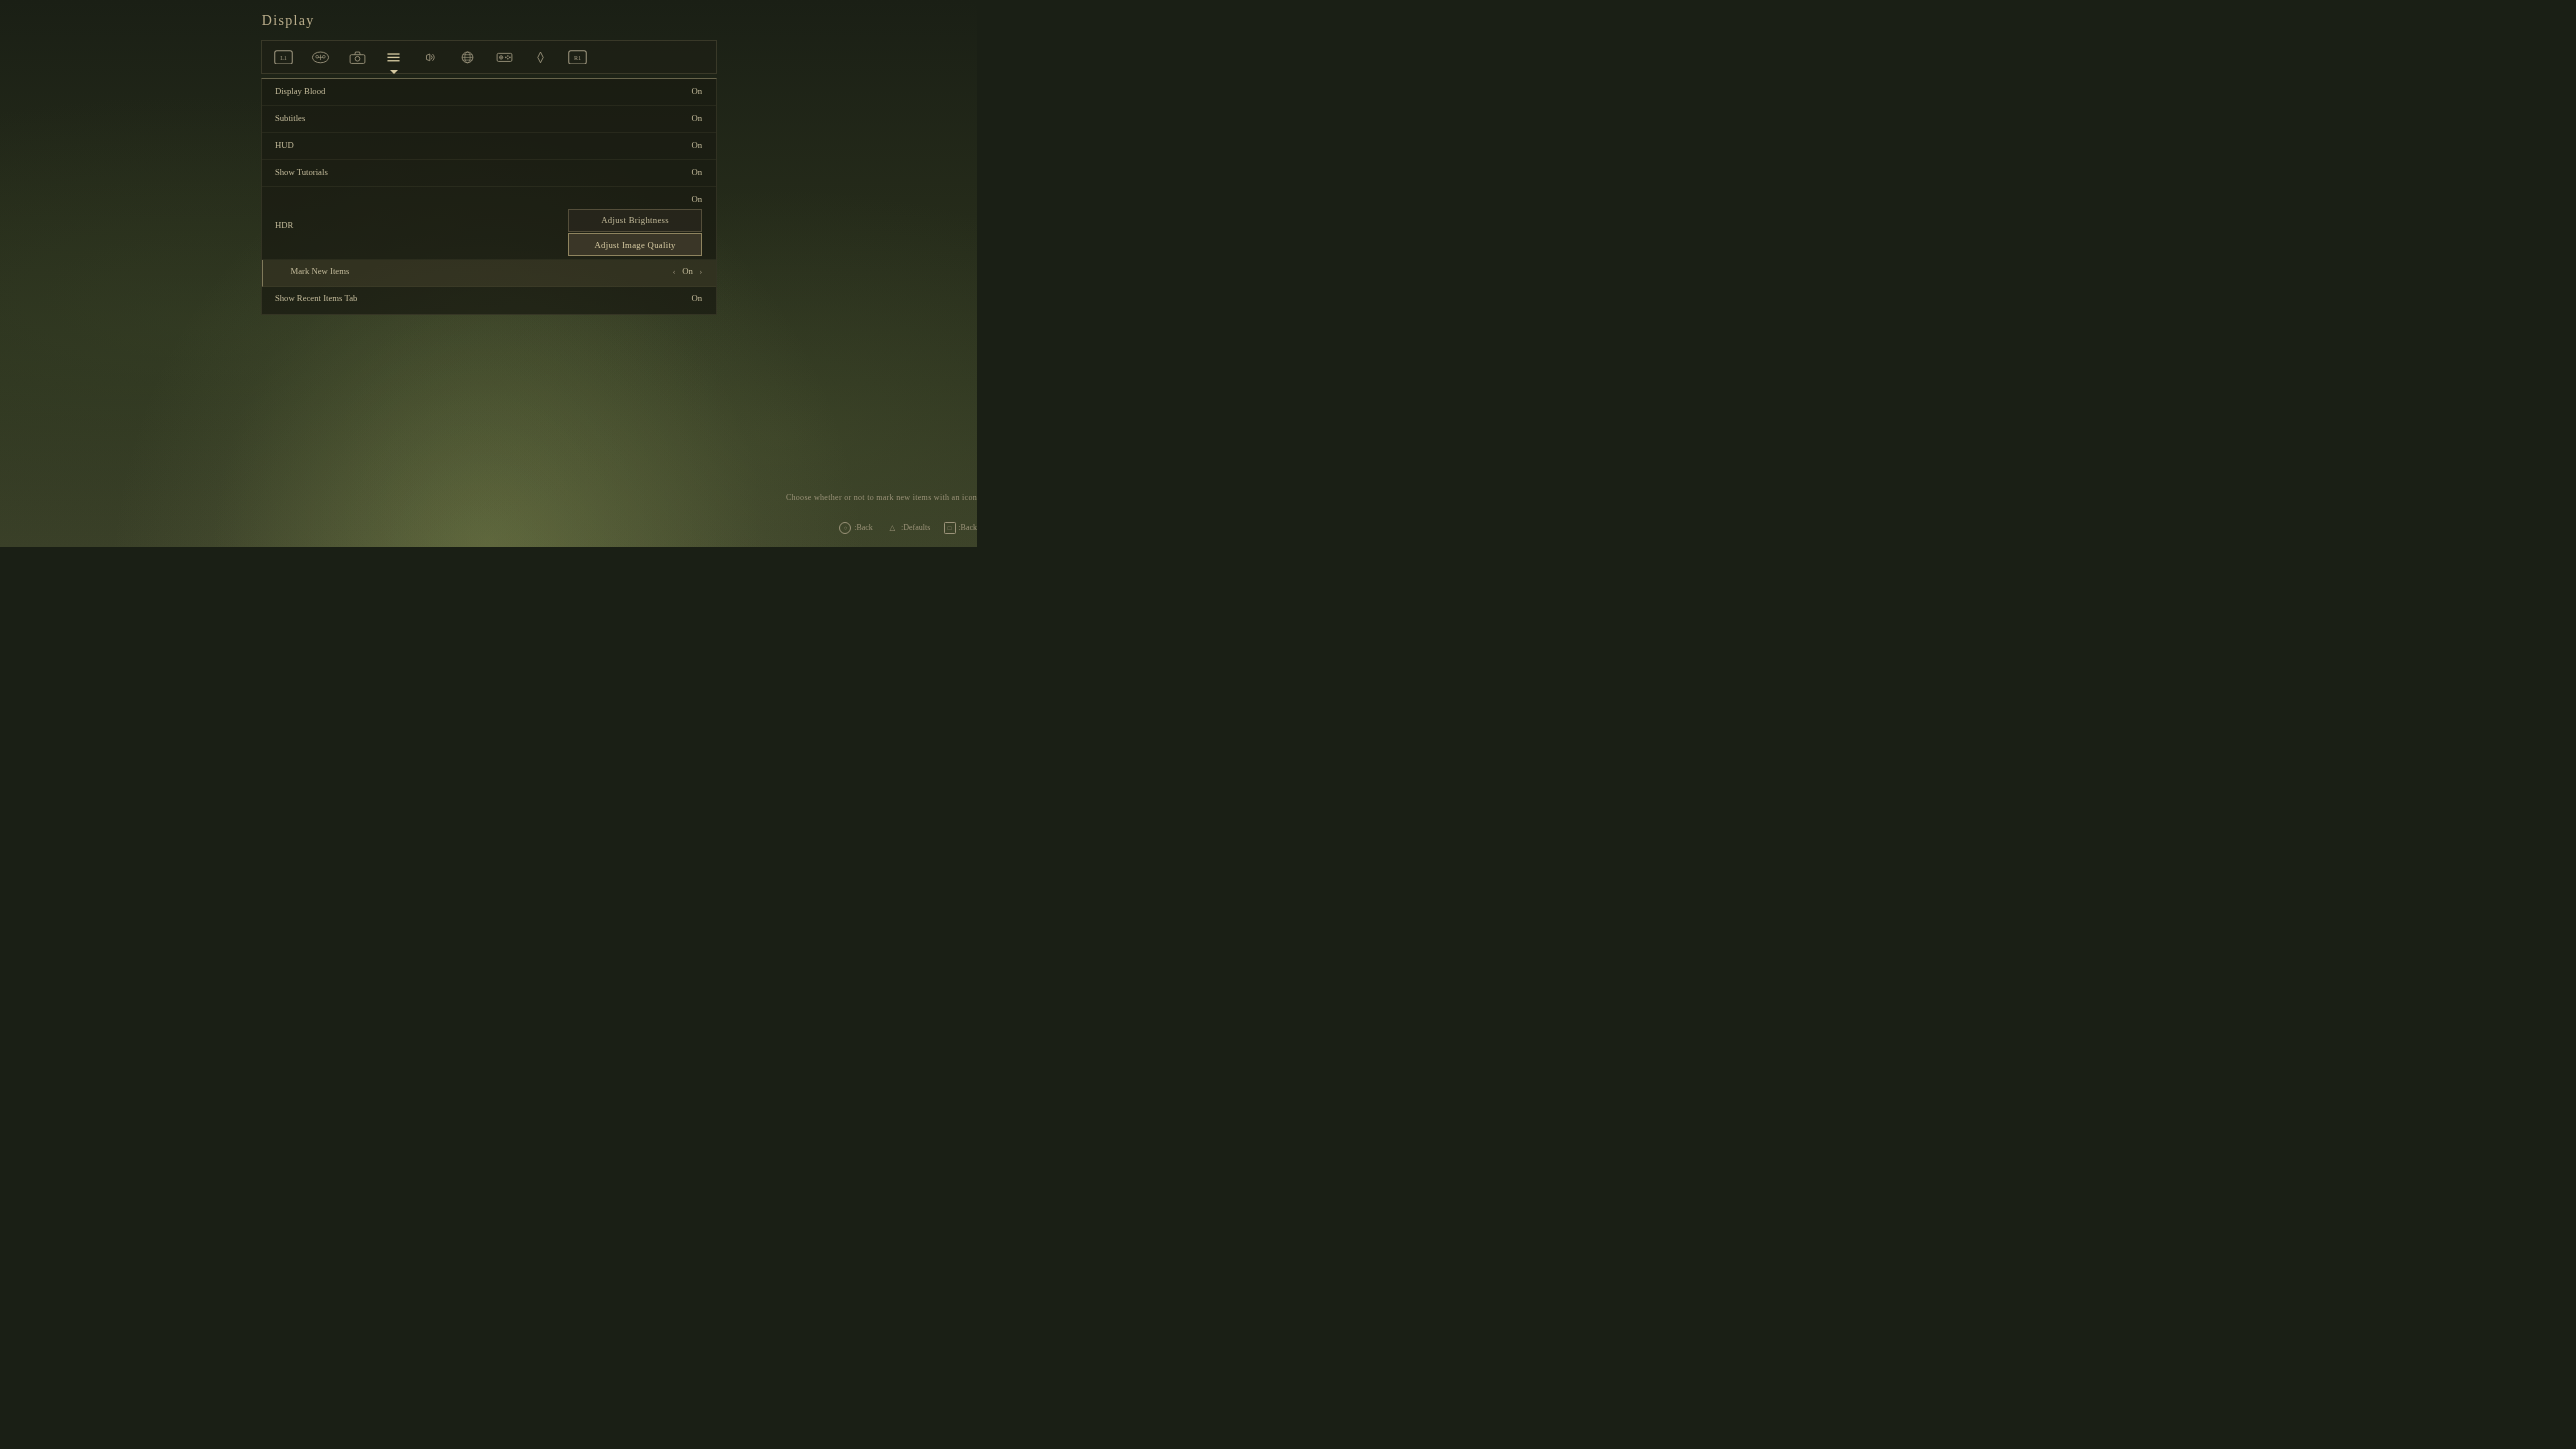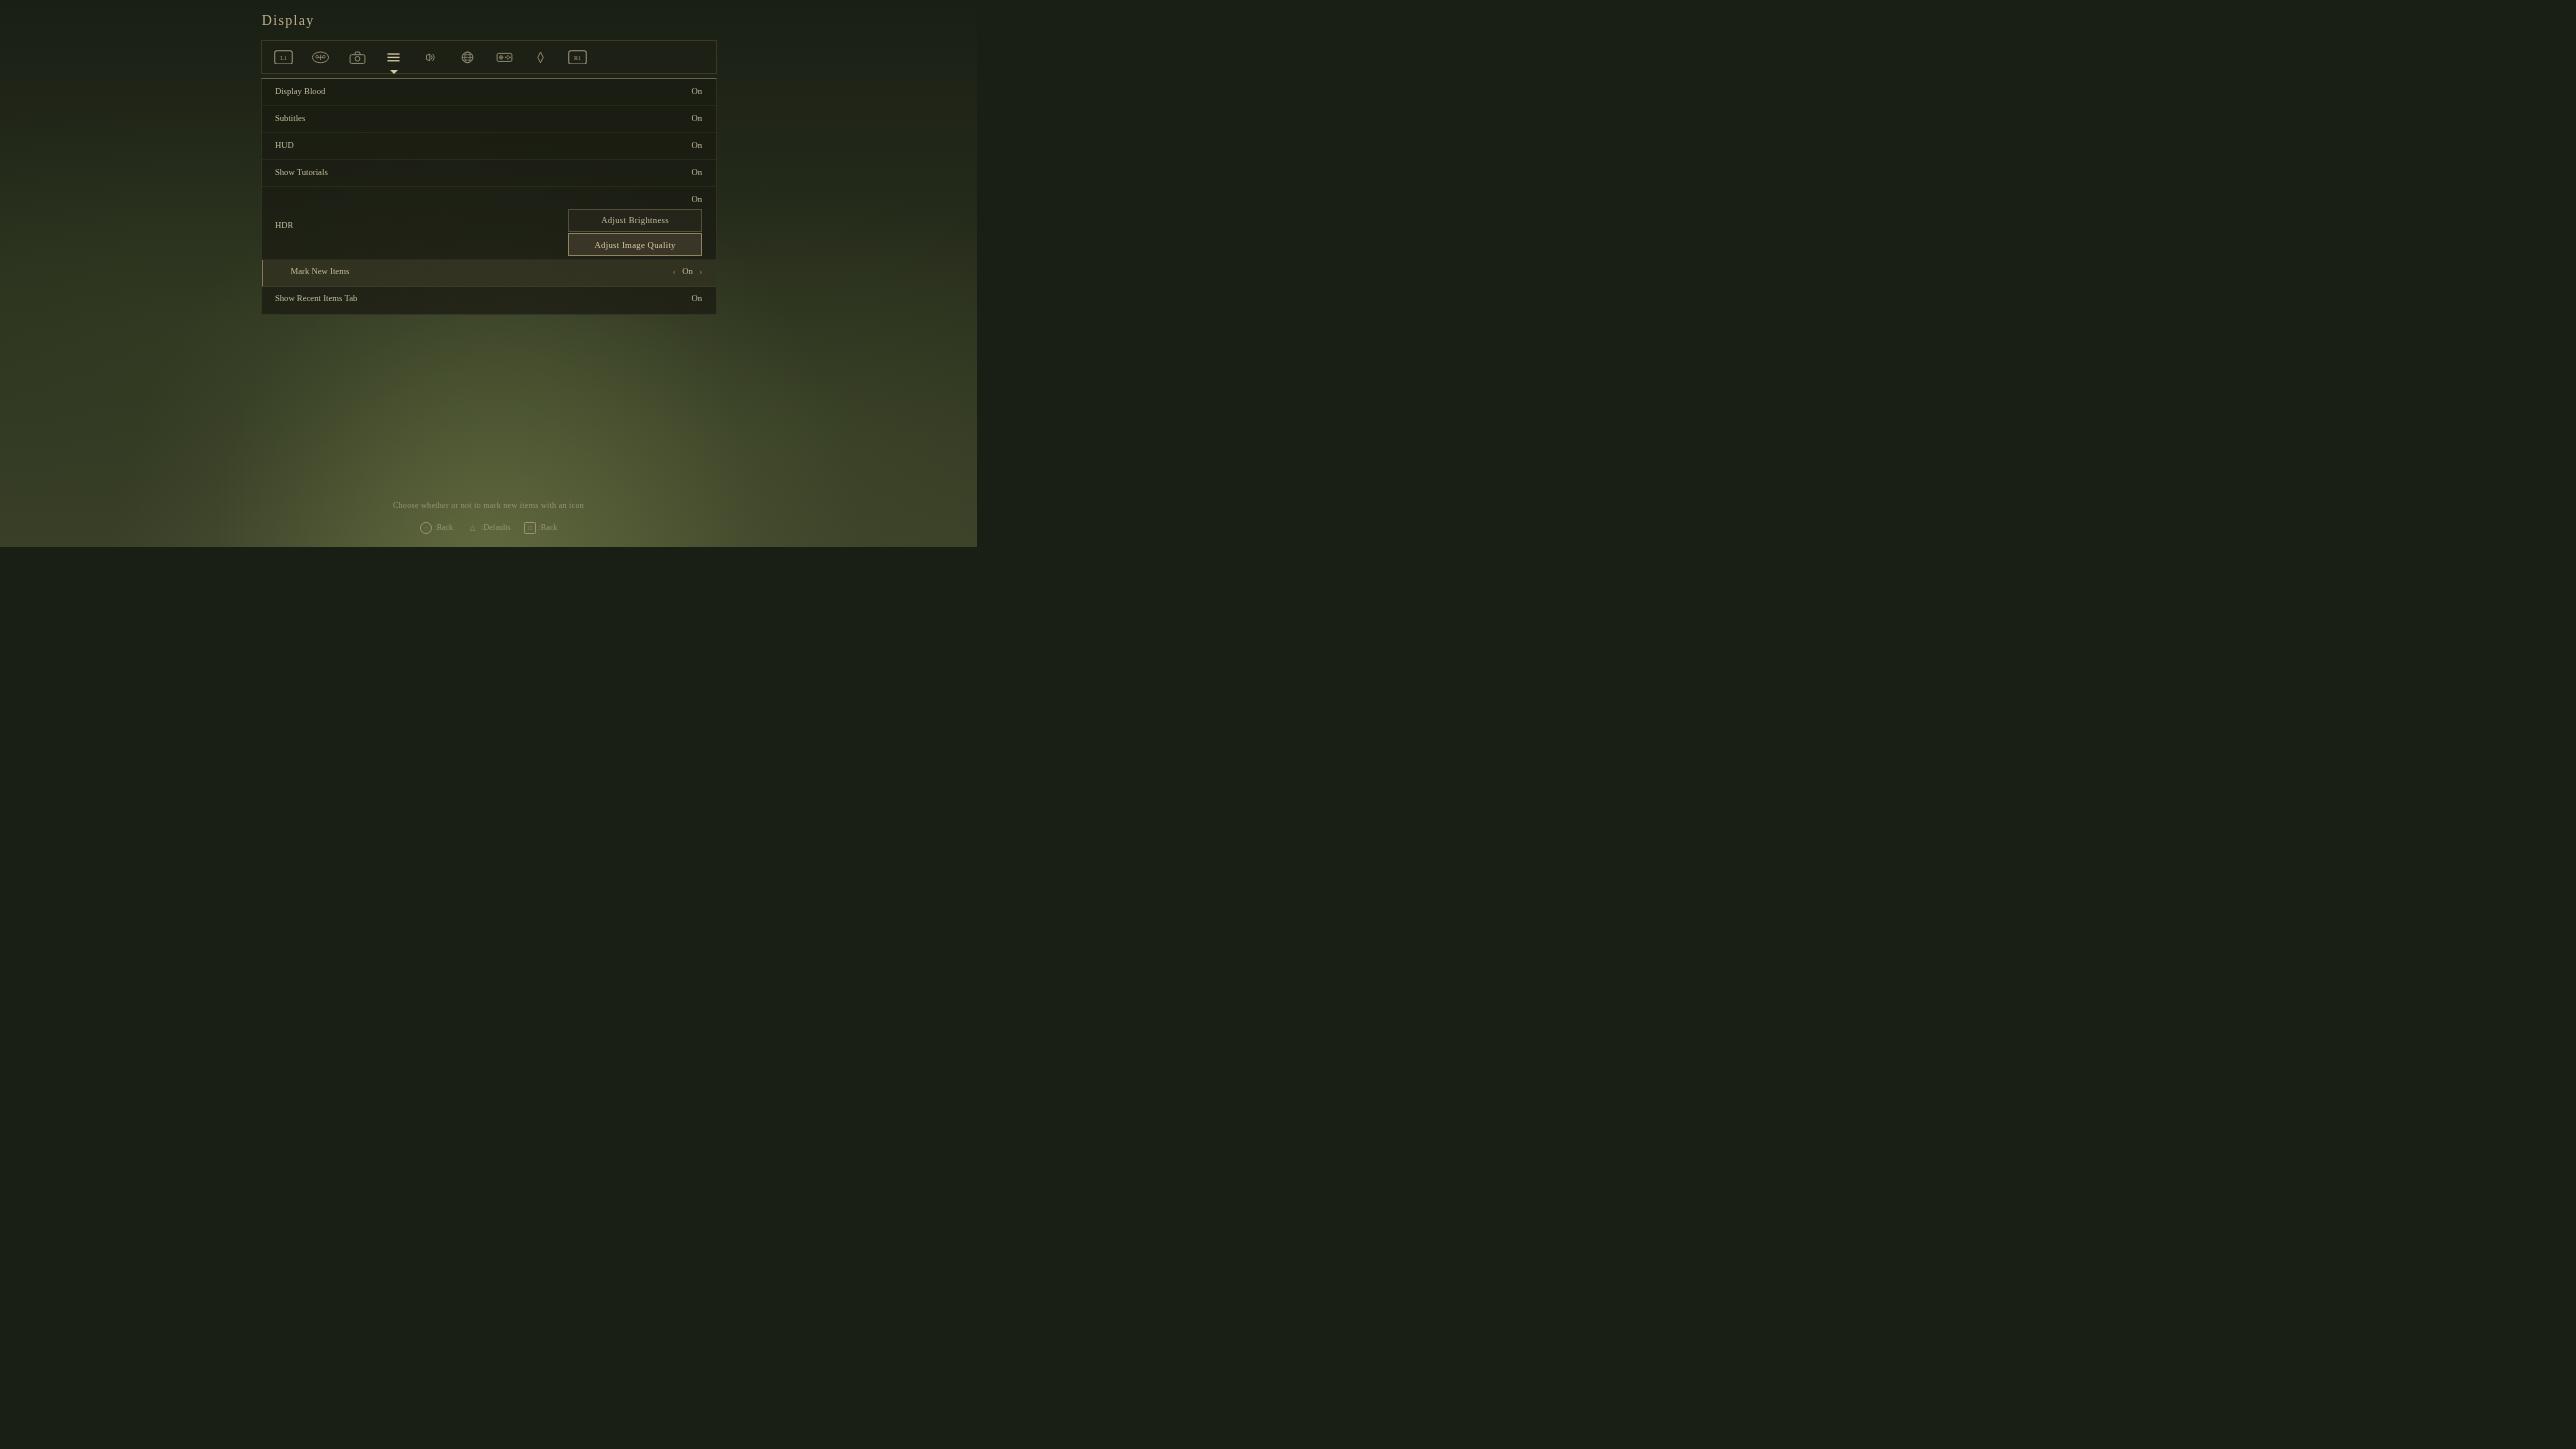--- a/index.html
+++ b/index.html
@@ -199,22 +199,22 @@
     }
 
     
     .bottom-hint {
       position: absolute;
       bottom: 13.4px;
       left: 0;
       right: 0;
       display: flex;
       flex-direction: column;
-      align-items: center;
-      gap: 12px;
+      align-items: flex-end;
+      gap: 20px;
     }
 
     .hint-text {
       color: #9a9278;
       font-size: 8px;
       letter-spacing: 0.3px;
     }
 
     .hint-controls {
       display: flex;

